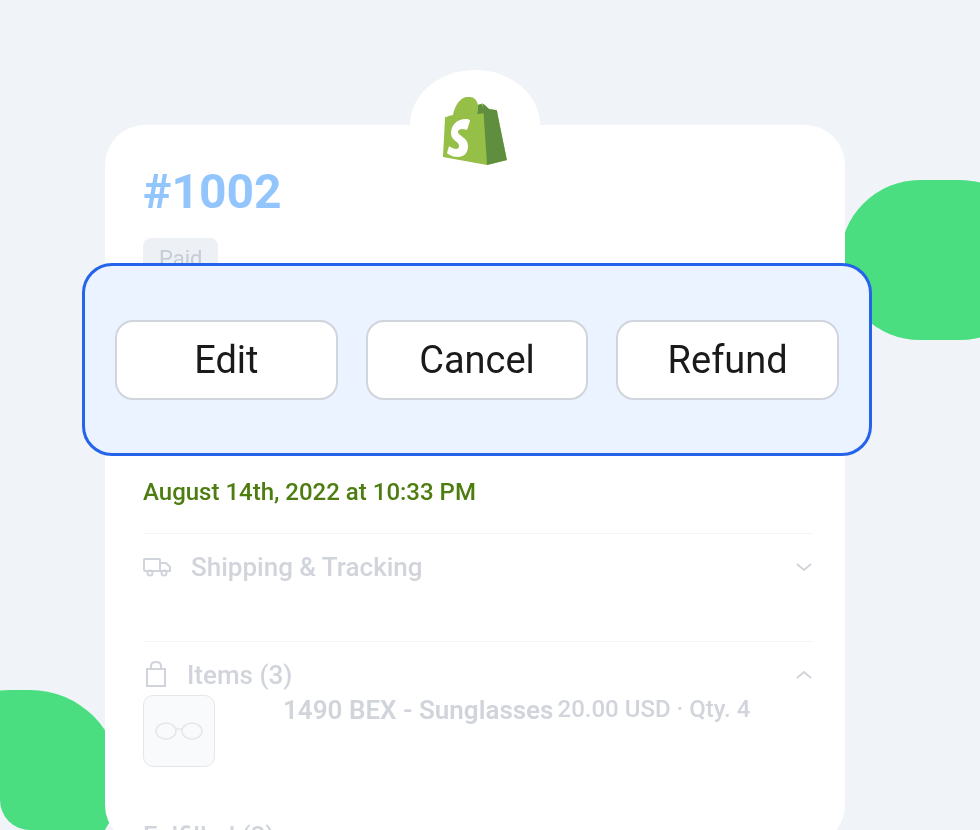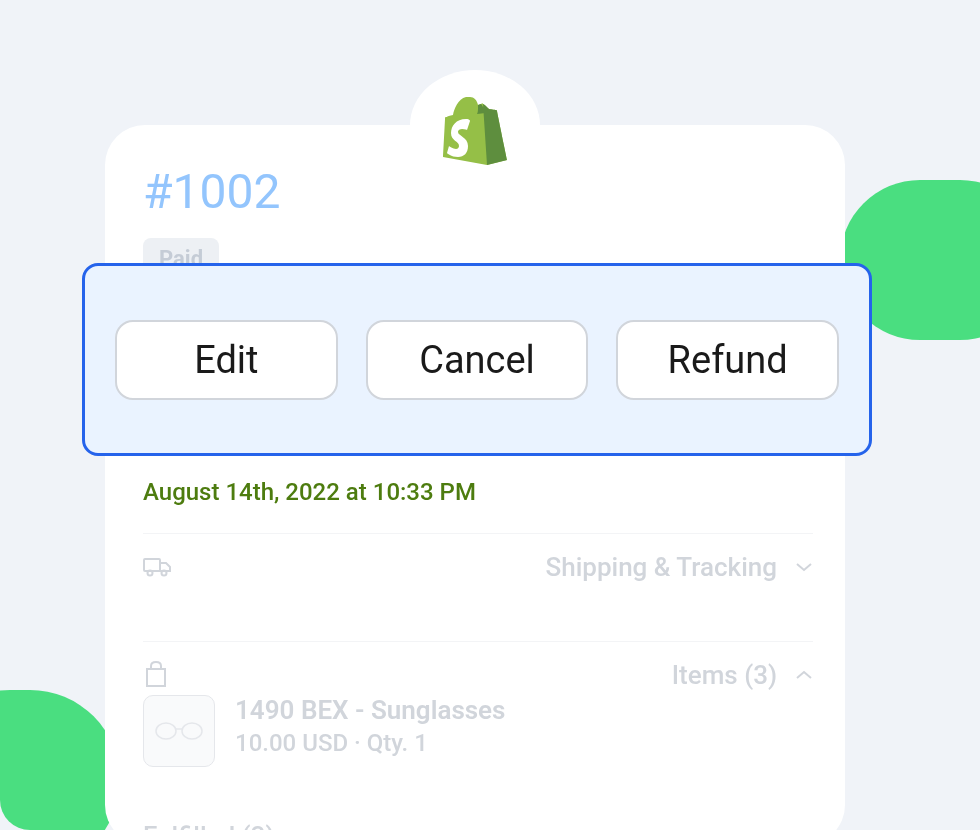--- a/index.html
+++ b/index.html
@@ -64,57 +64,57 @@
     }
     
     .shopify-logo {
       width: 64px;
       height: 72px;
       margin-top: 15px;
     }
     
     .order-number {
       font-size: 48px;
-      font-weight: 400;
+      font-weight: 700;
       color: #93c5fd;
       margin-bottom: 18px;
     }
     
     .badges {
       display: flex;
       gap: 12px;
       margin-bottom: 30px;
     }
     
     .badge {
       padding: 8px 16px;
       border-radius: 8px;
       font-size: 22px;
-      font-weight: 700;
+      font-weight: 400;
     }
     
     .badge.paid {
       background: #edf0f4;
       color: #c5ccd6;
     }
     
     .badge.partial {
       background: #fef5e8;
       color: #f4d5a5;
     }
     
     .action-panel {
       position: absolute;
       left: 82px;
       top: 263px;
       width: 790px;
       height: 193px;
       background: #eaf3ff;
       border: 3px solid #2563eb;
-      border-radius: 16px;
+      border-radius: 30px;
       display: flex;
       align-items: center;
       justify-content: center;
       gap: 28px;
       padding: 0 30px;
       z-index: 10;
     }
     
     .action-btn {
       flex: 1;
@@ -163,21 +163,20 @@
     
     .section-icon {
       color: #d1d5db;
     }
     
     .section-label {
       font-size: 26px;
       color: #d1d5db;
       font-weight: 500;
       flex: 1;
-      text-align: right;
     }
     
     .chevron {
       color: #d1d5db;
     }
     
     .item-row {
       position: absolute;
       left: 38px;
       top: 570px;
@@ -194,22 +193,22 @@
       border-radius: 10px;
       display: flex;
       align-items: center;
       justify-content: center;
       color: #e5e7eb;
       font-size: 32px;
     }
     
     .item-info {
       display: flex;
-      flex-direction: column;
       gap: 4px;
+      margin-left: 48px;
     }
     
     .item-name {
       font-size: 26px;
       color: #d1d5db;
       font-weight: 600;
     }
     
     .item-price {
       font-size: 24px;
@@ -277,21 +276,21 @@
   <div class="item-row">
     <div class="item-thumb">
       <svg width="50" height="22" viewBox="0 0 50 22" fill="none" stroke="currentColor" stroke-width="1.5">
         <ellipse cx="12" cy="11" rx="10" ry="8"></ellipse>
         <ellipse cx="38" cy="11" rx="10" ry="8"></ellipse>
         <path d="M22 9 L28 9"></path>
       </svg>
     </div>
     <div class="item-info">
       <div class="item-name">1490 BEX - Sunglasses</div>
-      <div class="item-price">10.00 USD · Qty. 1</div>
+      <div class="item-price">20.00 USD · Qty. 4</div>
     </div>
   </div>
 
   <div class="fulfilled-label">Fulfilled (2)</div>
 
 </div>
 
 <div class="action-panel">
   <button class="action-btn">Edit</button>
   <button class="action-btn">Cancel</button>

